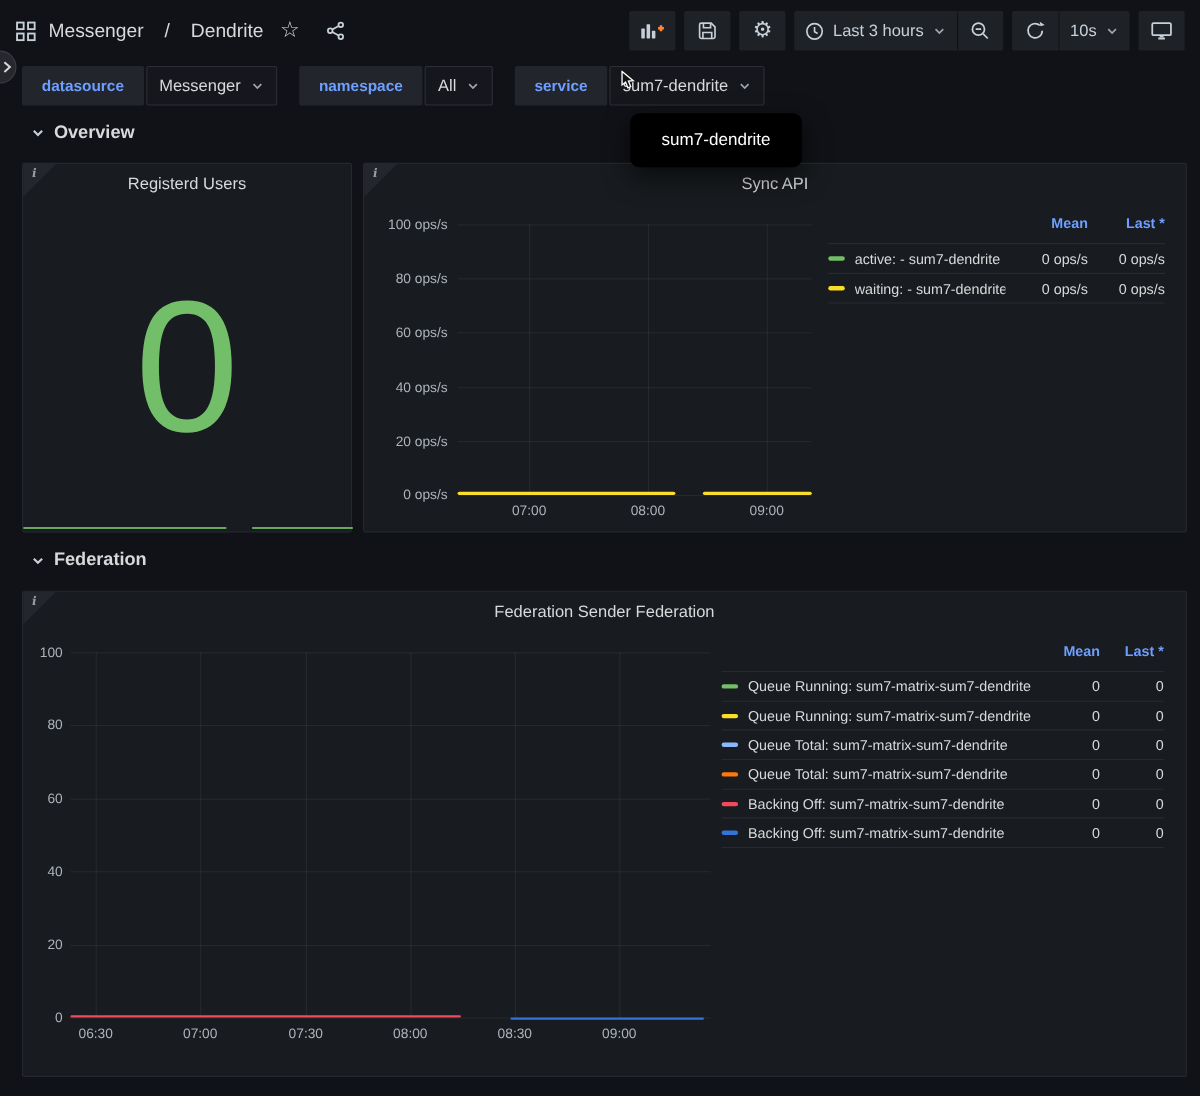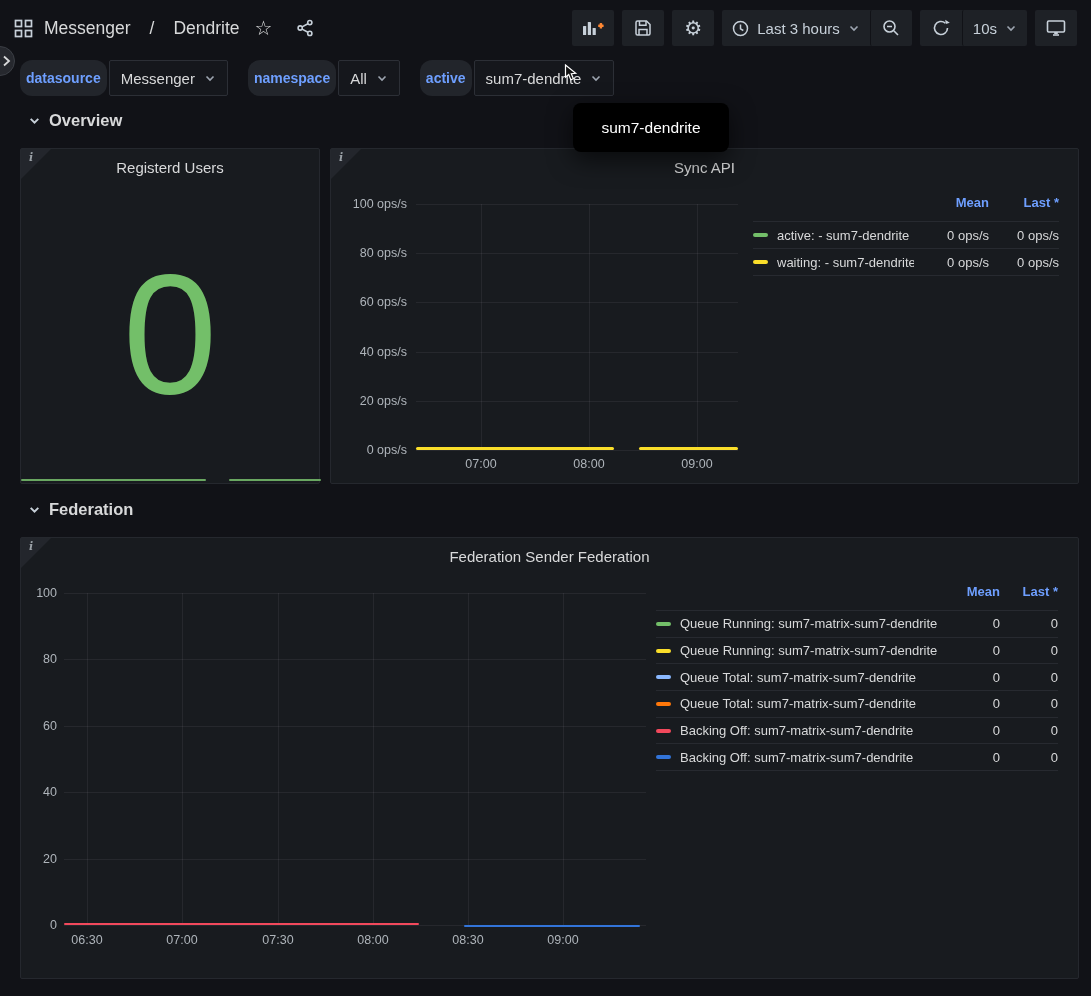--- a/index.html
+++ b/index.html
@@ -29,21 +29,21 @@
   .tb-label { font-size:15px; color:#c7d0d9; white-space:nowrap; }
   .gear-glyph { font-size:20px; line-height:1; }
 
   
   .edge-toggle { position:absolute; left:-15px; top:46px; width:30px; height:30px; border-radius:50%;
     background:#26282e; border:1px solid #3b3e45; display:flex; align-items:center; justify-content:flex-end; padding-right:3px; color:#d8d9da; }
 
   
   .submenu { position:absolute; top:60px; left:20px; display:flex; gap:20px; }
   .var-group { display:flex; align-items:stretch; }
-  .var-label { height:36px; padding:0 6px; display:flex; align-items:center; background:#22252b; color:#6e9fff; font-size:14px; font-weight:700; border-radius:12px; }
+  .var-label { height:36px; padding:0 18px; display:flex; align-items:center; background:#22252b; color:#6e9fff; font-size:14px; font-weight:700; border-radius:2px; }
   .var-value { height:36px; margin-left:2px; padding:0 11px; display:flex; align-items:center; gap:9px;
     background:#15171c; border:1px solid #2c2f36; border-radius:2px; color:#d8d9da; font-size:15px; cursor:pointer; }
   .chev { color:#9da5b0; }
 
   
   .tooltip { position:absolute; left:573px; top:103px; width:156px; height:49px; background:#000;
     border-radius:8px; display:flex; align-items:center; justify-content:center;
     font-size:15.5px; color:#fff; box-shadow:0 8px 24px rgba(0,0,0,.6); z-index:30; }
   .cursor { position:absolute; left:564px; top:64px; z-index:31; }
 
@@ -260,21 +260,21 @@
     <div class="var-value">
       <span>All</span>
       <span class="chev">
         <svg width="12" height="12" viewBox="0 0 12 12">
             <path d="M2.5 4.5L6 8l3.5-3.5" fill="none" stroke="currentColor" stroke-width="1.6"></path>
           </svg>
       </span>
     </div>
   </div>
   <div class="var-group">
-    <div class="var-label">active</div>
+    <div class="var-label">service</div>
     <div class="var-value">
       <span>sum7-dendrite</span>
       <span class="chev">
         <svg width="12" height="12" viewBox="0 0 12 12">
             <path d="M2.5 4.5L6 8l3.5-3.5" fill="none" stroke="currentColor" stroke-width="1.6"></path>
           </svg>
       </span>
     </div>
   </div>
 </div>

